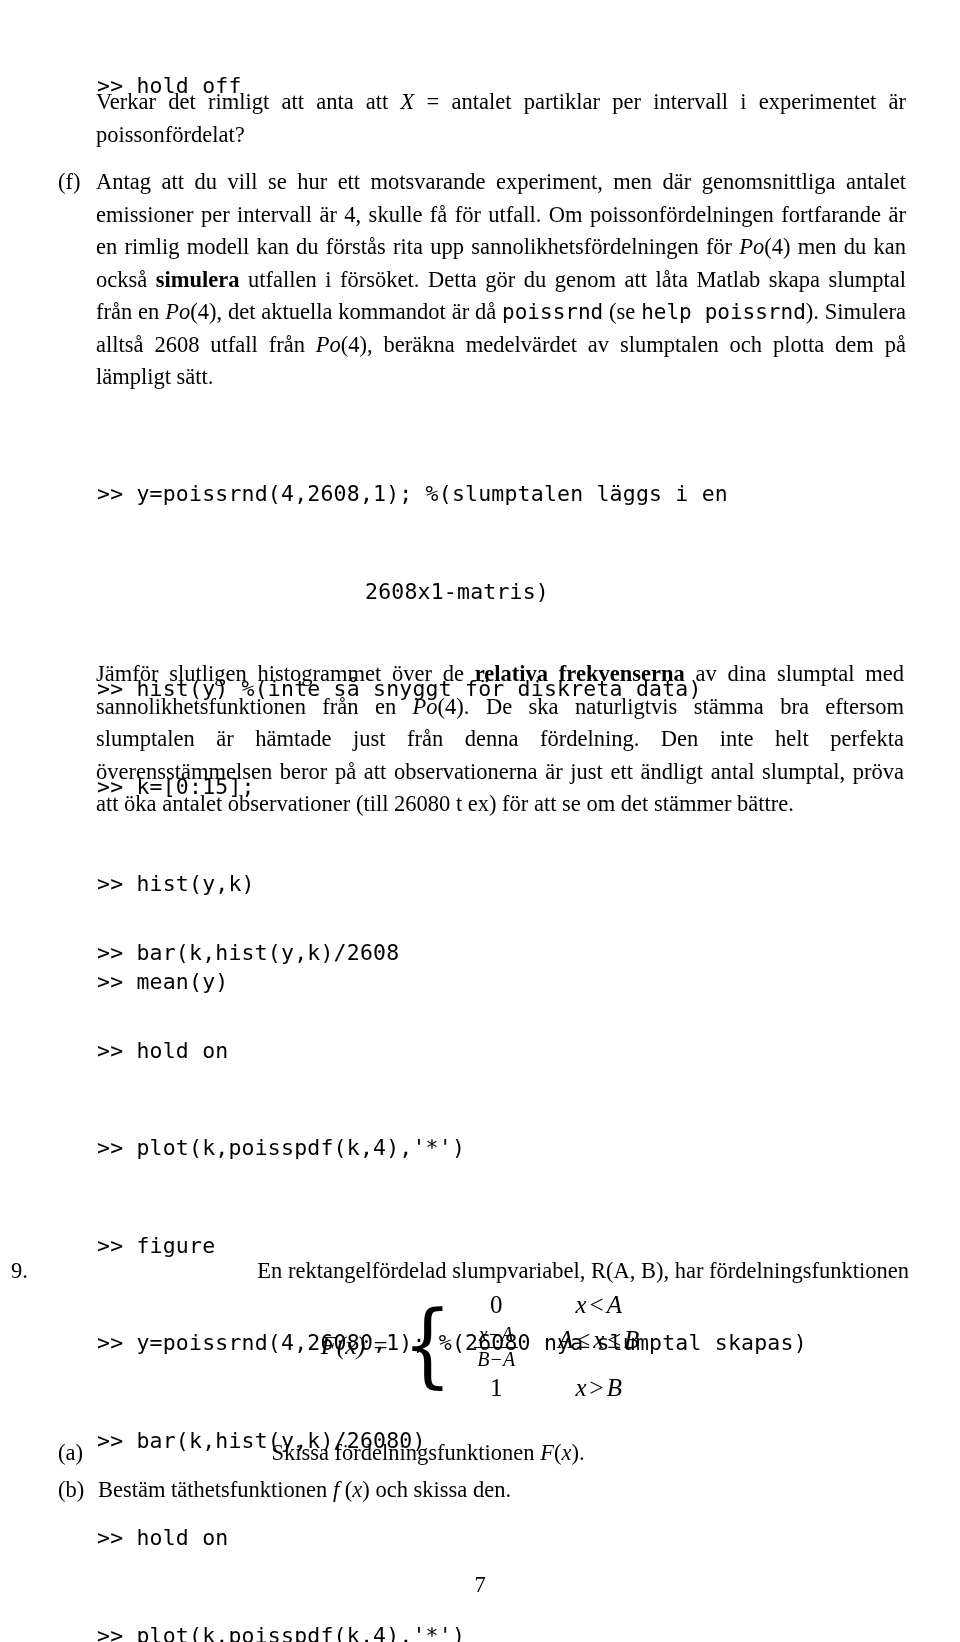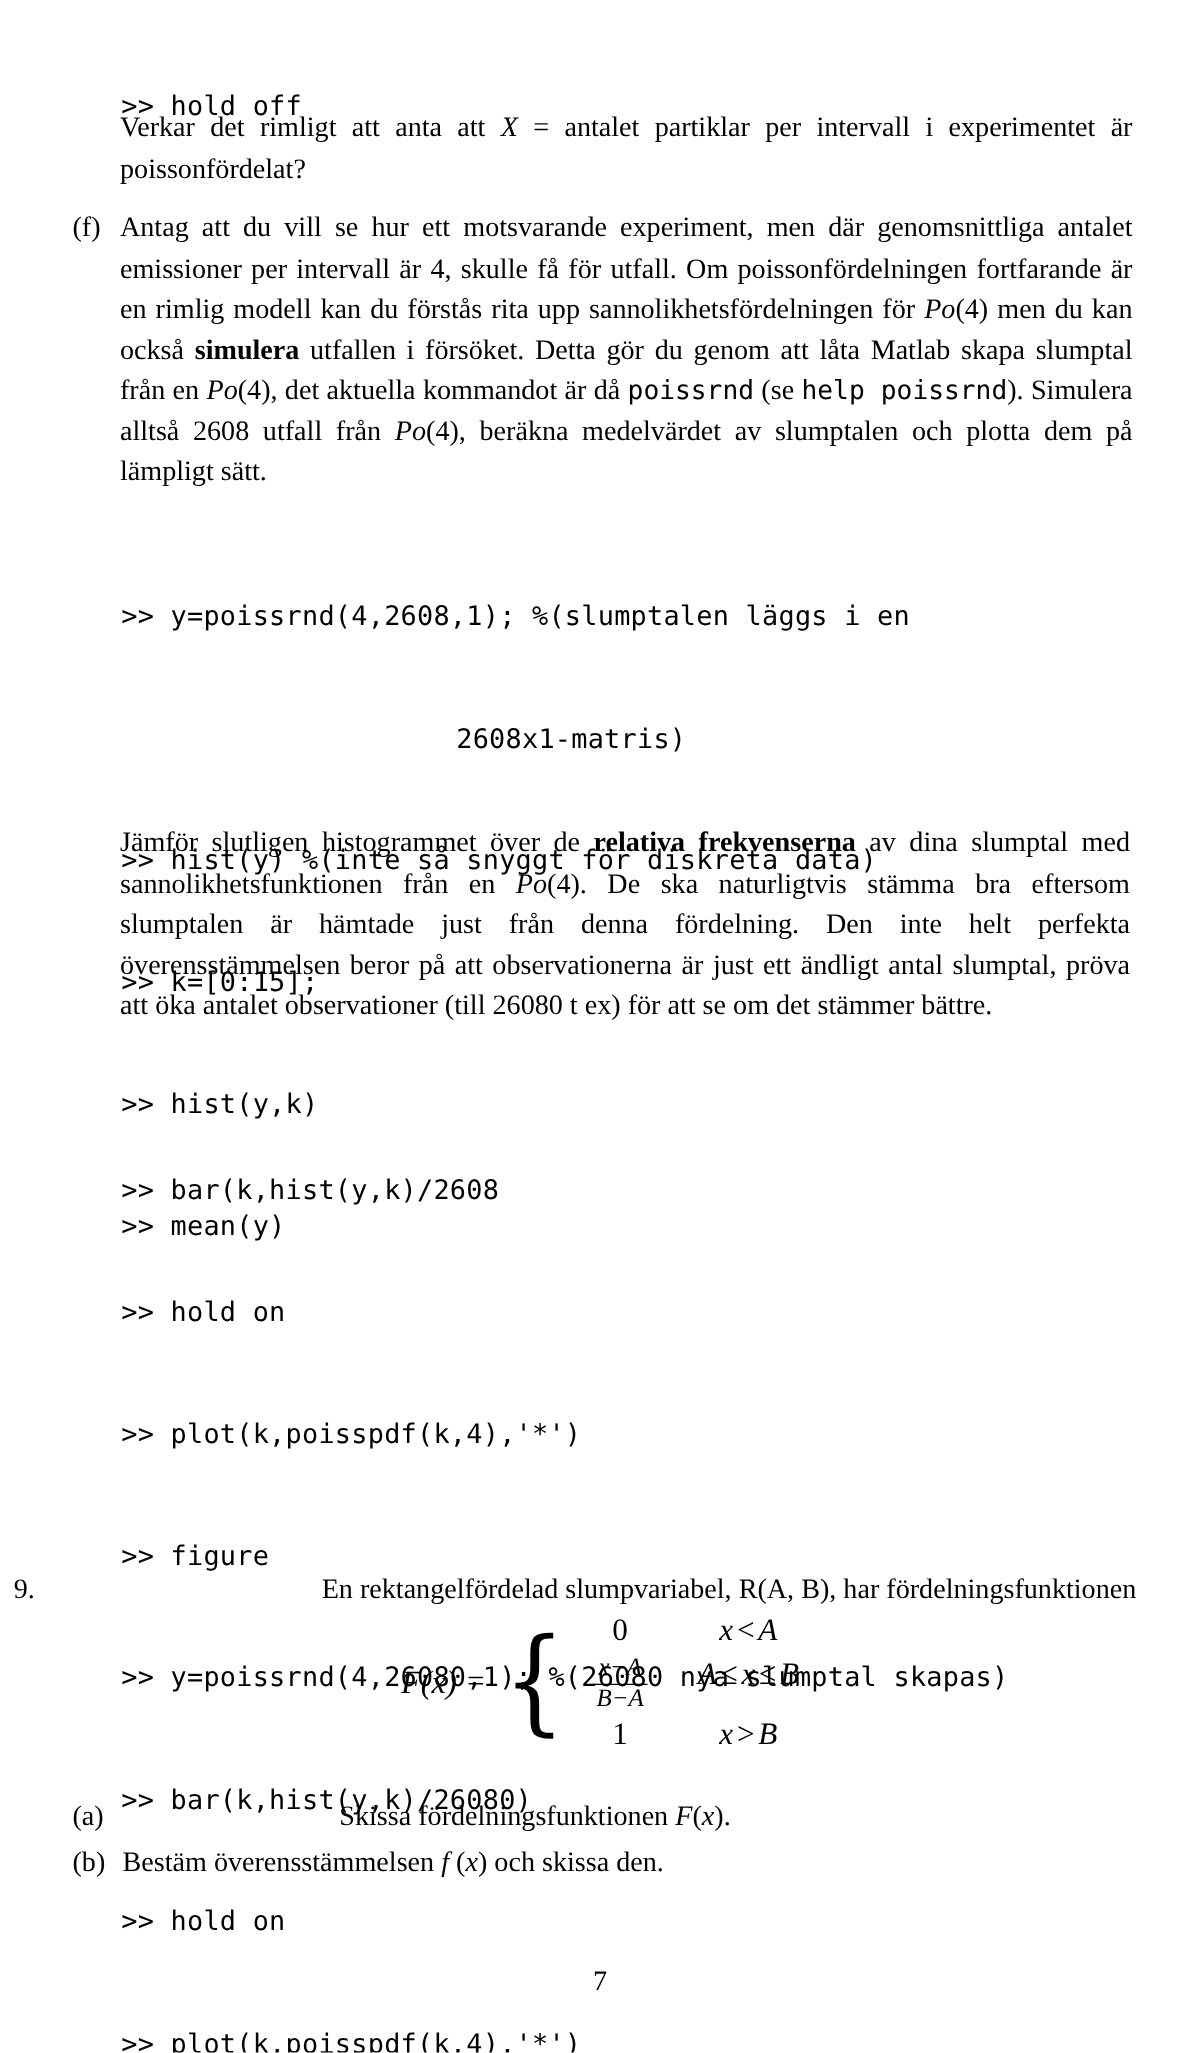--- a/index.html
+++ b/index.html
@@ -281,19 +281,19 @@
   <div class="list-item" id="item-a">
     <div class="list-label">(a)</div>
     <div class="list-body prose" style="text-align:center;">
       <span>Skissa fördelningsfunktionen </span><span class="math-i">F</span><span>(</span><span class="math-i">x</span><span>)</span><span>.</span>
     </div>
   </div>
 
   <div class="list-item" id="item-b">
     <div class="list-label">(b)</div>
     <div class="list-body prose" style="text-align:left;">
-      <span>Bestäm överensstämmelsen </span><span class="math-i">f</span><span> (</span><span class="math-i">x</span><span>)</span><span> och skissa den.</span>
+      <span>Bestäm täthetsfunktionen </span><span class="math-i">f</span><span> (</span><span class="math-i">x</span><span>)</span><span> och skissa den.</span>
     </div>
   </div>
 
   <div id="page-number">7</div>
 
 </div>
 
 </body></html>

